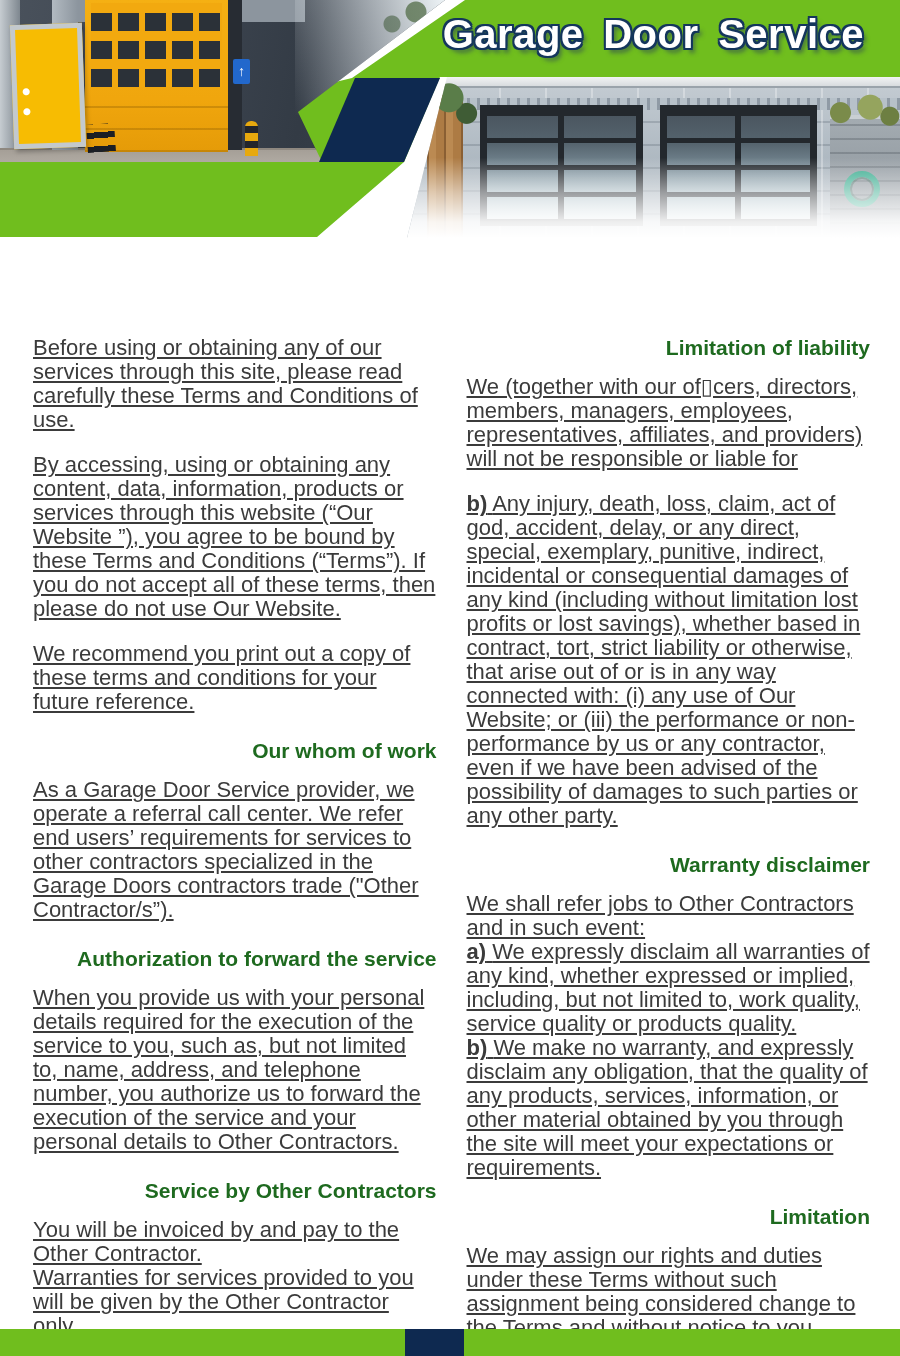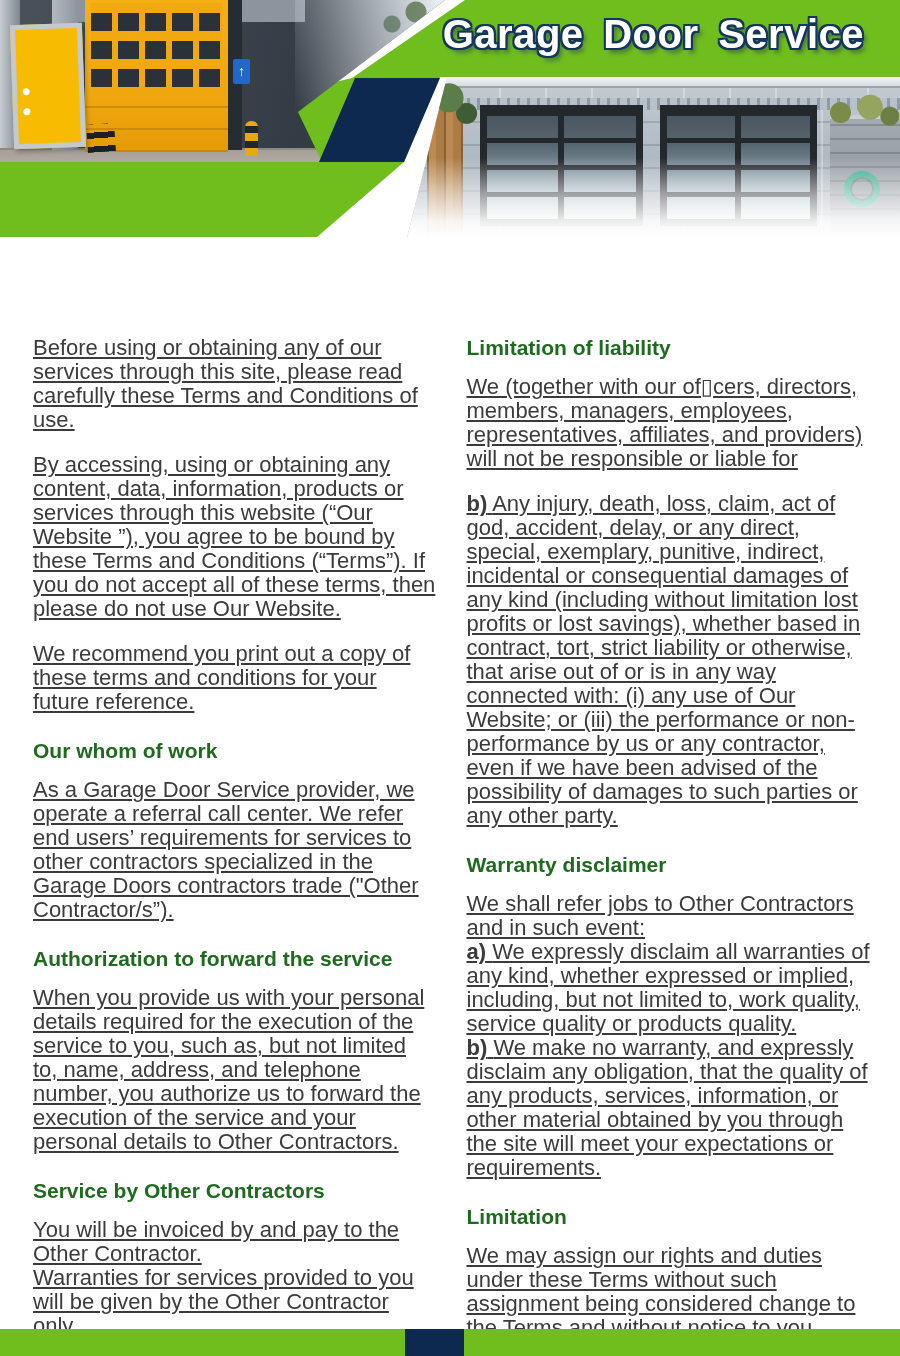--- a/index.html
+++ b/index.html
@@ -100,21 +100,21 @@
     letter-spacing:-.5px;color:#fff;
     text-shadow:-2px -2px 0 #1d3c68,2px -2px 0 #1d3c68,-2px 2px 0 #1d3c68,2px 2px 0 #1d3c68,
       -2px 0 0 #1d3c68,2px 0 0 #1d3c68,0 -2px 0 #1d3c68,0 2px 0 #1d3c68,5px 6px 5px rgba(90,105,125,.55);}
 
   
   .content{position:absolute;top:316px;left:0;width:900px;display:grid;
     grid-template-columns:1fr 1fr;column-gap:30px;padding:20px 30px 0 33px;box-sizing:border-box;}
   .content p{margin:0 0 21px;font-size:22px;line-height:24px;color:#3b3b3b;text-decoration:underline;}
   .content p.tight{margin:0;}
   .content p.note{margin-top:21px;}
-  .content h3{margin:25px 0 15px;font-size:21px;font-weight:700;color:#1e6a1f;}
+  .content h3{margin:25px 0 15px;font-size:21px;font-weight:700;color:#1e6a1f;text-align:right;}
   .col > h3:first-child{margin-top:0;}
   .item b{color:#3b3b3b;}
 
   
   .footer{position:absolute;left:0;right:0;bottom:0;height:27px;background:#70BE1E;}
   .footer-navy{position:absolute;left:405px;top:0;bottom:0;width:59px;background:#0E2950;}
 </style>
 </head>
 <body>
 

